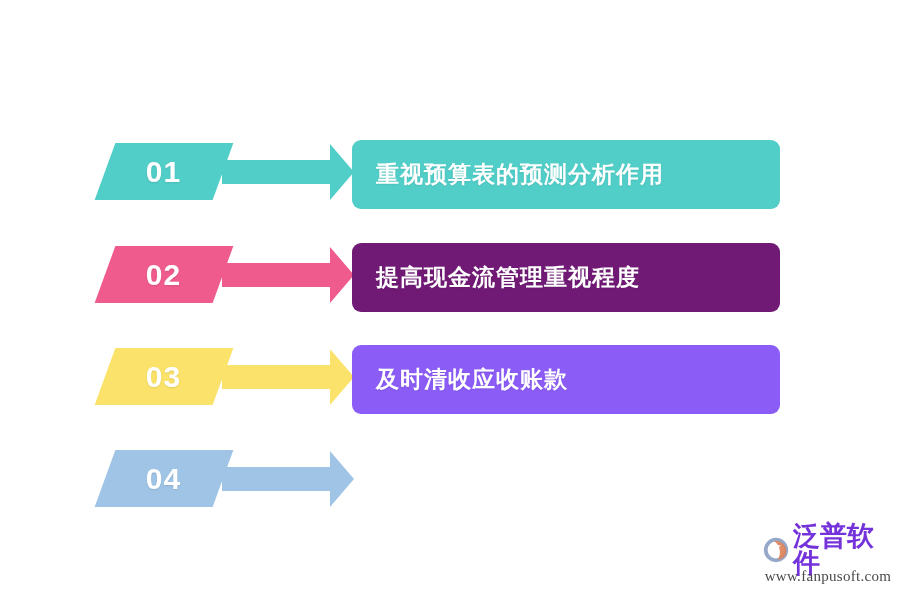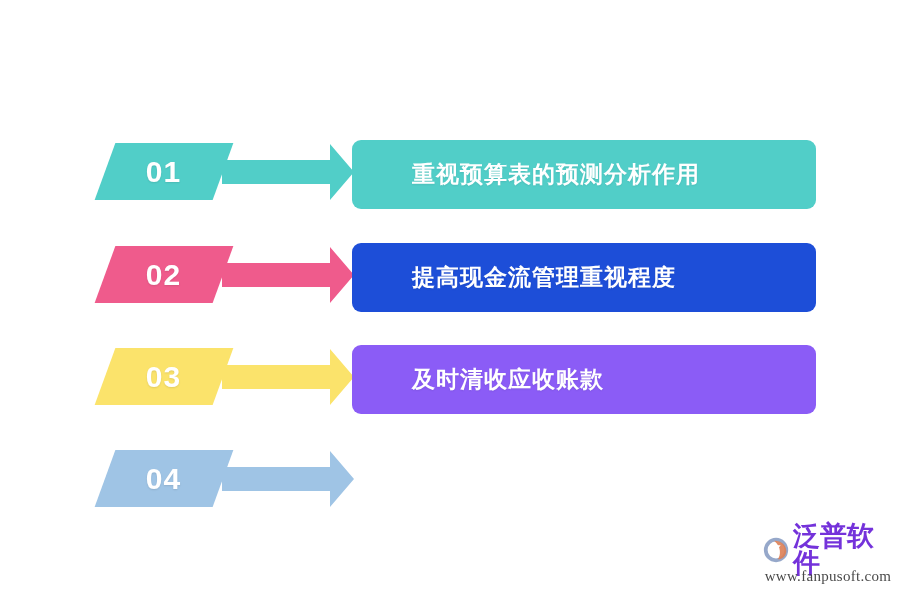--- a/index.html
+++ b/index.html
@@ -65,21 +65,20 @@
   
   .bar {
     position: absolute;
     left: 352px;
     top: 0px;
     width: 428px;
     height: 69px;
     border-radius: 9px;
     display: flex;
     align-items: center;
-    padding-left: 36px;
   }
   .bar-label {
     color: #ffffff;
     font-size: 23px;
     font-weight: bold;
     letter-spacing: 1px;
     margin-left: 24px;
     text-shadow: 0 1px 2px rgba(0,0,0,0.08);
     white-space: nowrap;
   }
@@ -138,21 +137,21 @@
 
   <div class="row" style="top:243px;">
     <div class="badge" style="background:#EF5B8C;">
       <span class="badge-num">02</span>
     </div>
     <div class="arrow">
       <svg width="132" height="64" viewBox="0 0 132 64" xmlns="http://www.w3.org/2000/svg">
         <path d="M0,20 L108,20 L108,4 L132,32 L108,60 L108,44 L0,44 Z" fill="#EF5B8C"></path>
       </svg>
     </div>
-    <div class="bar" style="background:#1d4ed8;font-family:Liberation Mono, monospace;">
+    <div class="bar" style="background:#701a75;font-family:Liberation Mono, monospace;">
       <span class="bar-label">提高现金流管理重视程度</span>
     </div>
   </div>
 
   <div class="row" style="top:345px;">
     <div class="badge" style="background:#FBE36B;">
       <span class="badge-num">03</span>
     </div>
     <div class="arrow">
       <svg width="132" height="64" viewBox="0 0 132 64" xmlns="http://www.w3.org/2000/svg">

